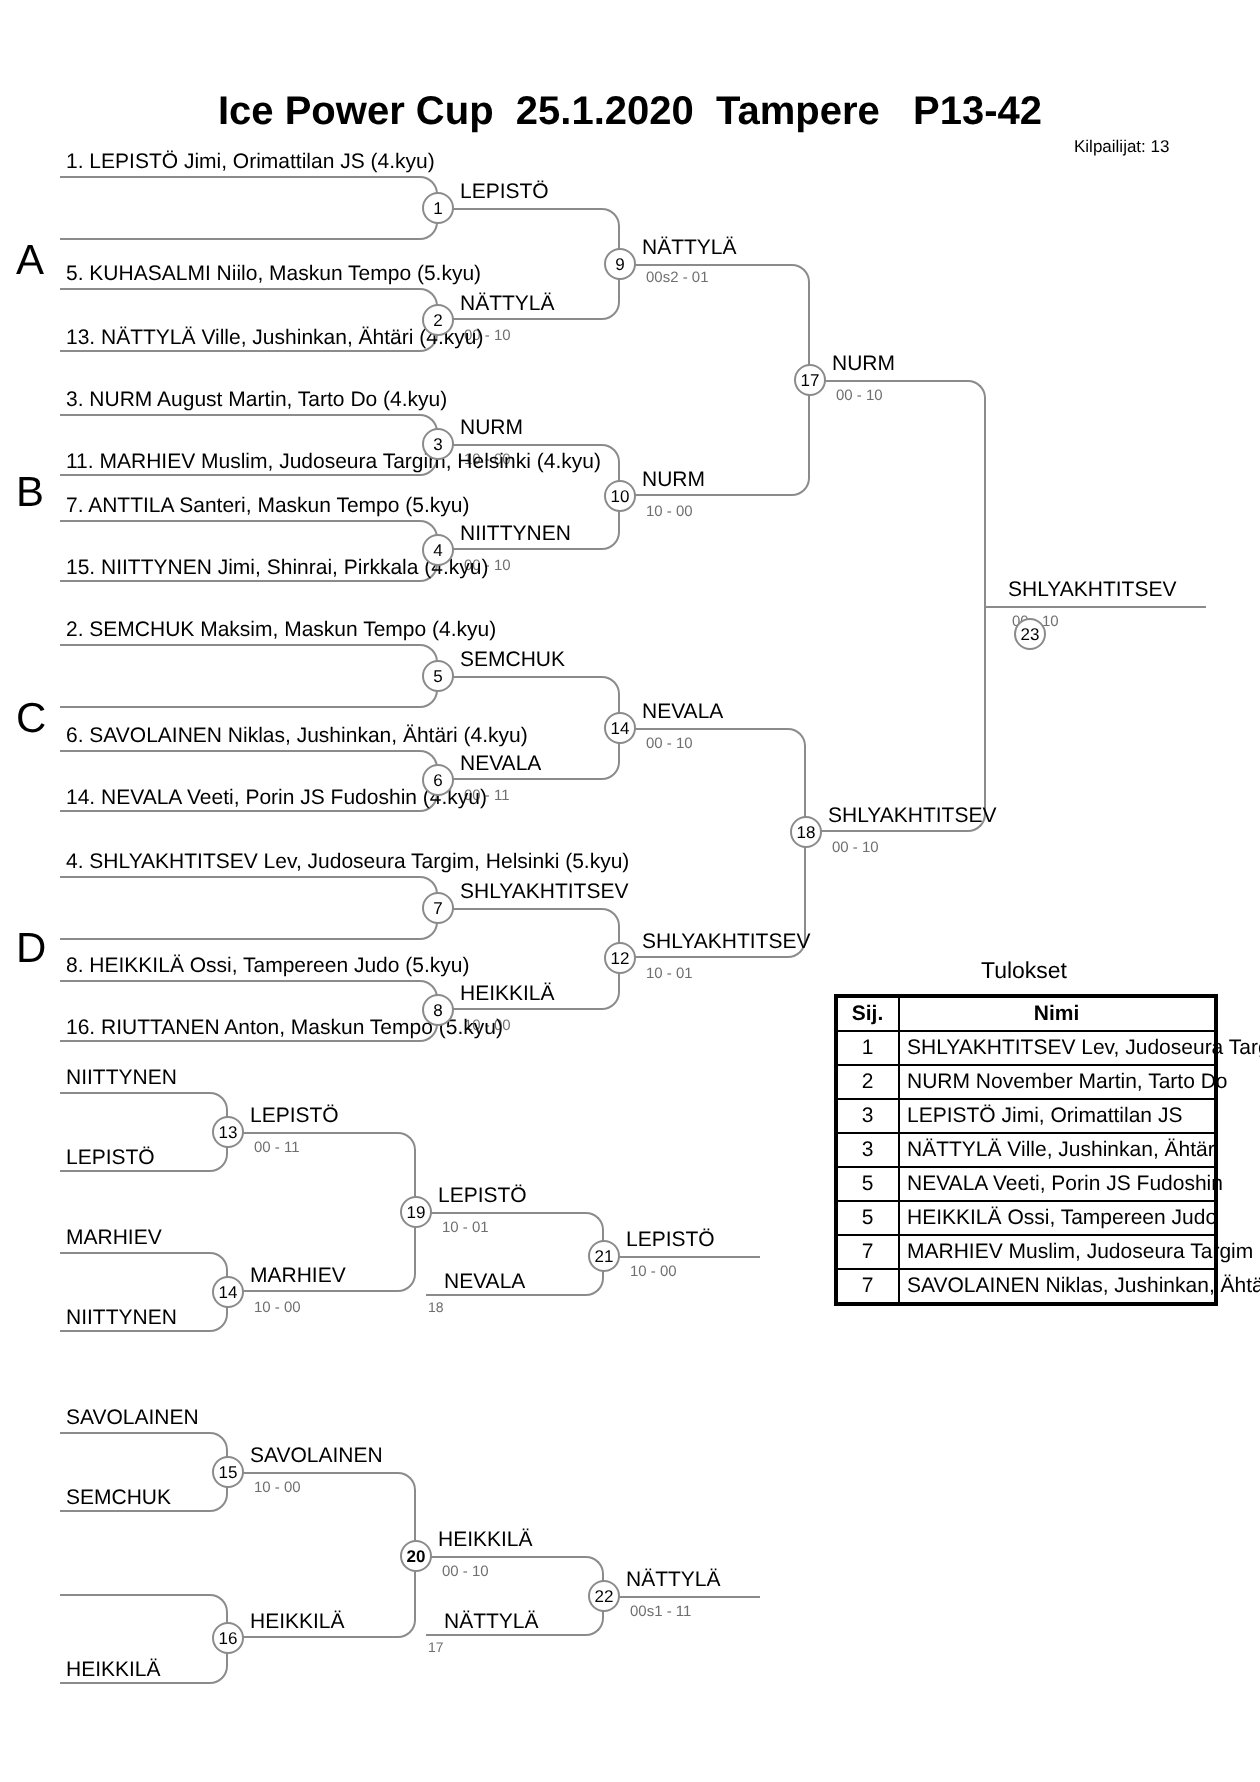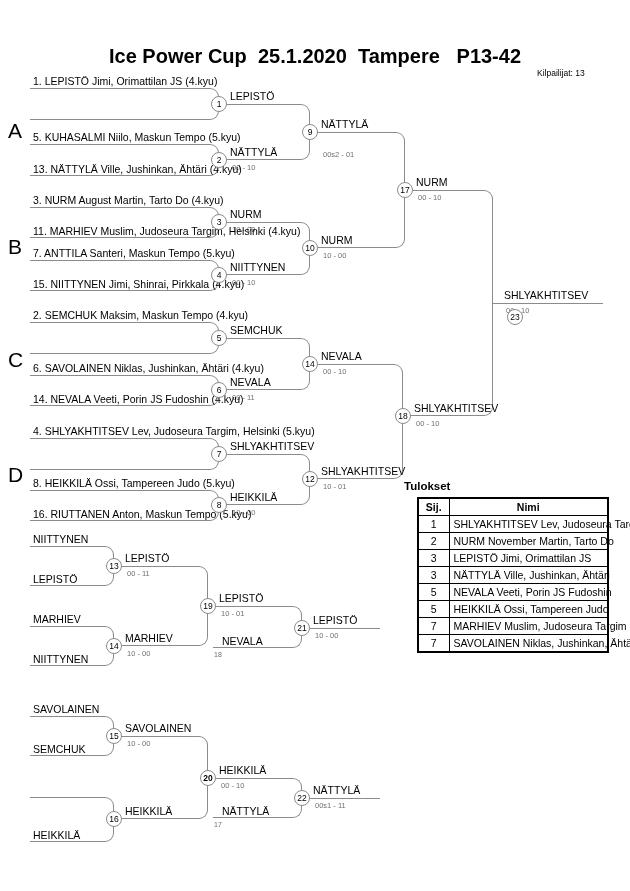--- a/index.html
+++ b/index.html
@@ -14,22 +14,22 @@
   .s{position:absolute;font-size:7.5px;line-height:9px;color:#6f6f6f;white-space:pre;}
   .t{position:absolute;font-size:7px;line-height:8px;color:#6f6f6f;}
   .pair,.etr,.ebr,.hl{position:absolute;box-sizing:border-box;}
   .pair{border:1.8px solid #8b8b8b;border-left:none;border-radius:0 9px 9px 0;}
   .etr{border-top:1.8px solid #8b8b8b;border-right:1.8px solid #8b8b8b;border-radius:0 9px 0 0;}
   .ebr{border-bottom:1.8px solid #8b8b8b;border-right:1.8px solid #8b8b8b;border-radius:0 0 9px 0;}
   .hl{border-top:1.8px solid #8b8b8b;}
   .c{position:absolute;width:16px;height:16px;box-sizing:border-box;background:#fff;
      border:1.6px solid #8b8b8b;border-radius:50%;transform:translate(-50%,-50%);
      display:flex;align-items:center;justify-content:center;font-size:8.5px;z-index:2;}
-  #results-title{position:absolute;left:404px;top:480px;width:190px;
-     font-size:11.5px;font-weight:bold;}
+  #results-title{position:absolute;left:417px;top:480px;width:190px;text-align:center;
+     font-size:11.5px;font-weight:normal;}
   #results{position:absolute;left:417px;top:497px;border-collapse:collapse;
      table-layout:fixed;width:190px;background:#fff;border:2px solid #000;z-index:3;}
   #results th,#results td{border:1px solid #000;font-size:10.5px;height:16px;padding:0;margin-top:28px;}
   #results th{font-weight:bold;text-align:center;}
   #results td.place{text-align:center;}
   #results td.name{padding-left:4px;white-space:nowrap;overflow:visible;}
   col.place-col{width:31px;} col.name-col{width:159px;}
 </style>
 </head>
 <body>
@@ -130,21 +130,21 @@
     <div class="c" style="left: 219px; top: 390px;">6</div>
     <div class="w" style="left: 230px; top: 376px;">NEVALA</div>
     <div class="s" style="left: 232px; top: 393px;">00 - 11</div>
     <div class="c" style="left: 219px; top: 454px;">7</div>
     <div class="w" style="left: 230px; top: 440px;">SHLYAKHTITSEV</div>
     <div class="c" style="left: 219px; top: 505px;">8</div>
     <div class="w" style="left: 230px; top: 491px;">HEIKKILÄ</div>
     <div class="s" style="left: 232px; top: 508px;">10 - 00</div>
     <div class="c" style="left: 310px; top: 132px;">9</div>
     <div class="w" style="left: 321px; top: 118px;">NÄTTYLÄ</div>
-    <div class="s" style="left: 323px; top: 150px;">00s2 - 01</div>
+    <div class="s" style="left: 323px; top: 134px;">00s2 - 01</div>
     <div class="c" style="left: 310px; top: 248px;">10</div>
     <div class="w" style="left: 321px; top: 234px;">NURM</div>
     <div class="s" style="left: 323px; top: 251px;">10 - 00</div>
     <div class="c" style="left: 310px; top: 364px;">14</div>
     <div class="w" style="left: 321px; top: 350px;">NEVALA</div>
     <div class="s" style="left: 323px; top: 367px;">00 - 10</div>
     <div class="c" style="left: 310px; top: 479px;">12</div>
     <div class="w" style="left: 321px; top: 465px;">SHLYAKHTITSEV</div>
     <div class="s" style="left: 323px; top: 482px;">10 - 01</div>
     <div class="c" style="left: 405px; top: 190px;">17</div>

